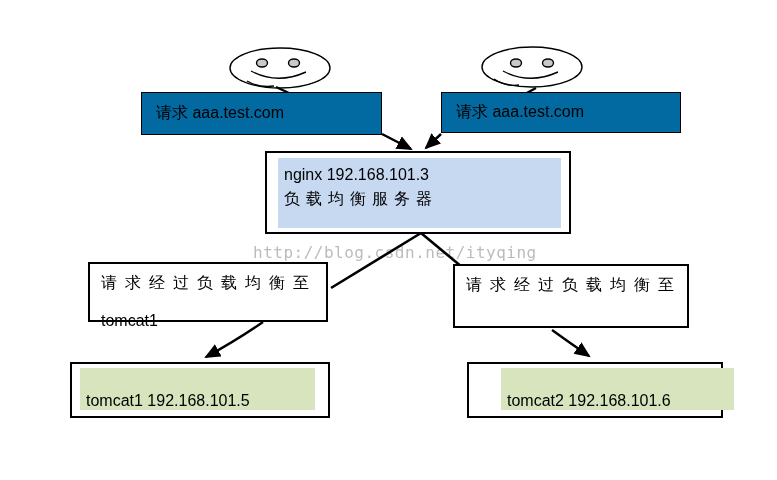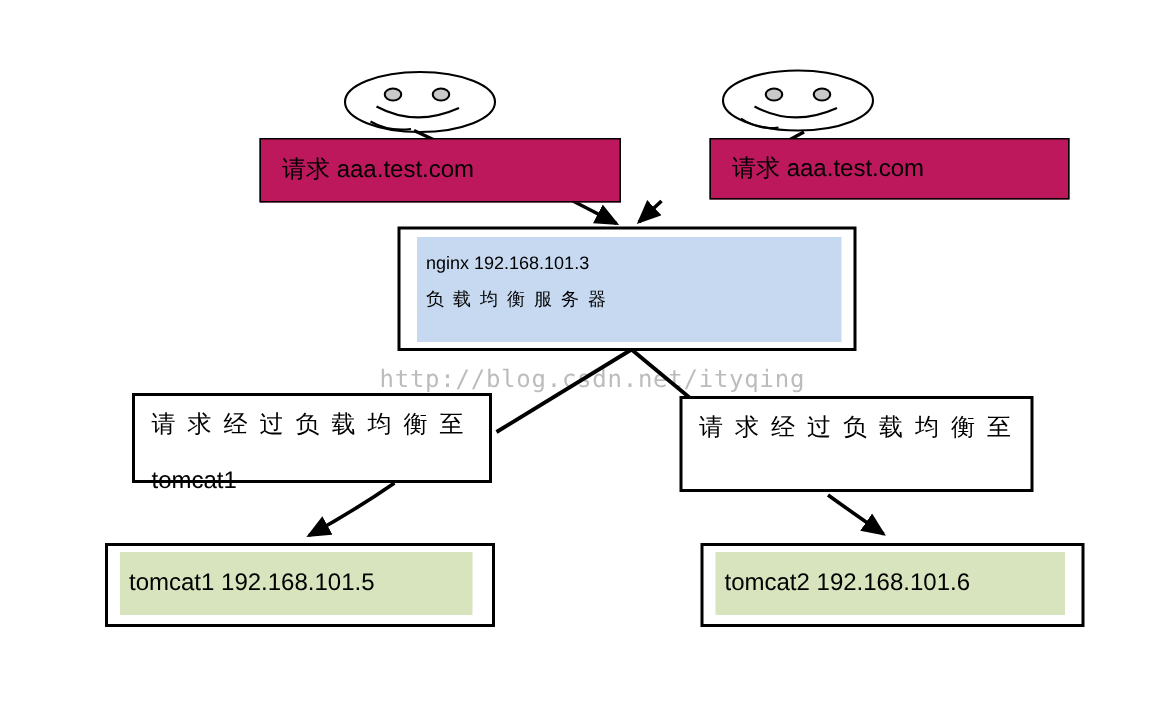--- a/index.html
+++ b/index.html
@@ -14,49 +14,49 @@
   .abs{position:absolute;box-sizing:border-box;}
   svg{position:absolute;left:0;top:0;}
   
   .watermark{
     left:253px;top:243px;width:300px;height:22px;
     font-family:"DejaVu Sans Mono","Liberation Mono",monospace;
     font-size:16px;color:#bcbcbc;letter-spacing:0.5px;
     z-index:1;white-space:nowrap;
   }
   
-  .wbox{background:#be185d;border:1.5px solid #000;z-index:3;margin-left:32px;}
+  .wbox{background:#0369a1;border:1.5px solid #000;z-index:3;}
   .wbox2{background:#ffffff;border:2px solid #000;z-index:3;}
   .client-box{display:flex;align-items:center;padding-left:14px;font-size:16px;}
   .client-left{left:141px;top:92px;width:241px;height:43px;}
   .client-right{left:441px;top:92px;width:240px;height:41px;}
   
   .nginx-outer{left:265px;top:151px;width:306px;height:83px;}
   .nginx-fill{
     left:278px;top:158px;width:283px;height:70px;
     background:#c6d9f1;z-index:4;
-    padding:5px 0 0 6px;font-size:12px;line-height:24px;
+    padding:5px 0 0 6px;font-size:16px;line-height:24px;
   }
   .nginx-line2{letter-spacing:6px;}
   
   .route-box{padding:9px 0 0 11px;font-size:16px;}
   .route-left{left:88px;top:262px;width:240px;height:60px;}
   .route-right{left:453px;top:264px;width:236px;height:64px;}
   .route-line1{letter-spacing:8px;white-space:nowrap;}
   .route-line2{margin-top:18px;letter-spacing:0;}
   
   .tomcat-outer{z-index:3;}
   .tomcat1-outer{left:70px;top:362px;width:260px;height:56px;}
   .tomcat2-outer{left:467px;top:362px;width:256px;height:56px;}
   .tomcat-fill{
-    background:#d7e4bd;z-index:4;display:flex;align-items:center;
+    background:#d7e4bd;z-index:4;display:flex;align-items:flex-end;
     font-size:16px;padding-left:6px;
   }
   .tomcat1-fill{left:80px;top:368px;width:235px;height:42px;}
-  .tomcat2-fill{left:477px;top:368px;width:233px;height:42px;}
+  .tomcat2-fill{left:501px;top:368px;width:233px;height:42px;}
 </style>
 </head>
 <body>
 
 <div id="canvas">
 
   <div class="abs watermark">http://blog.csdn.net/ityqing</div>
 
   <svg width="777" height="480" style="z-index:2">
     <defs>

